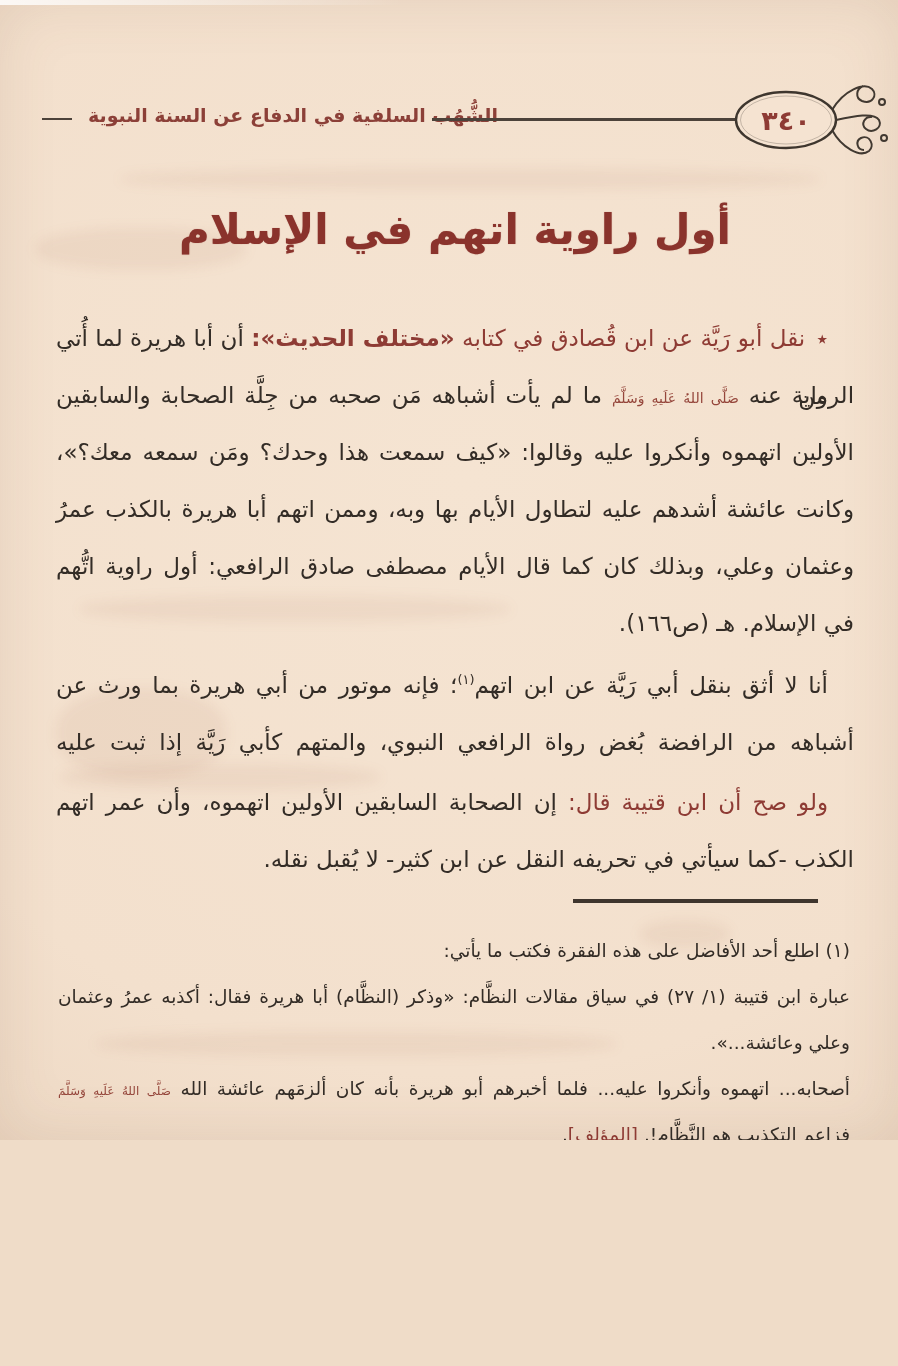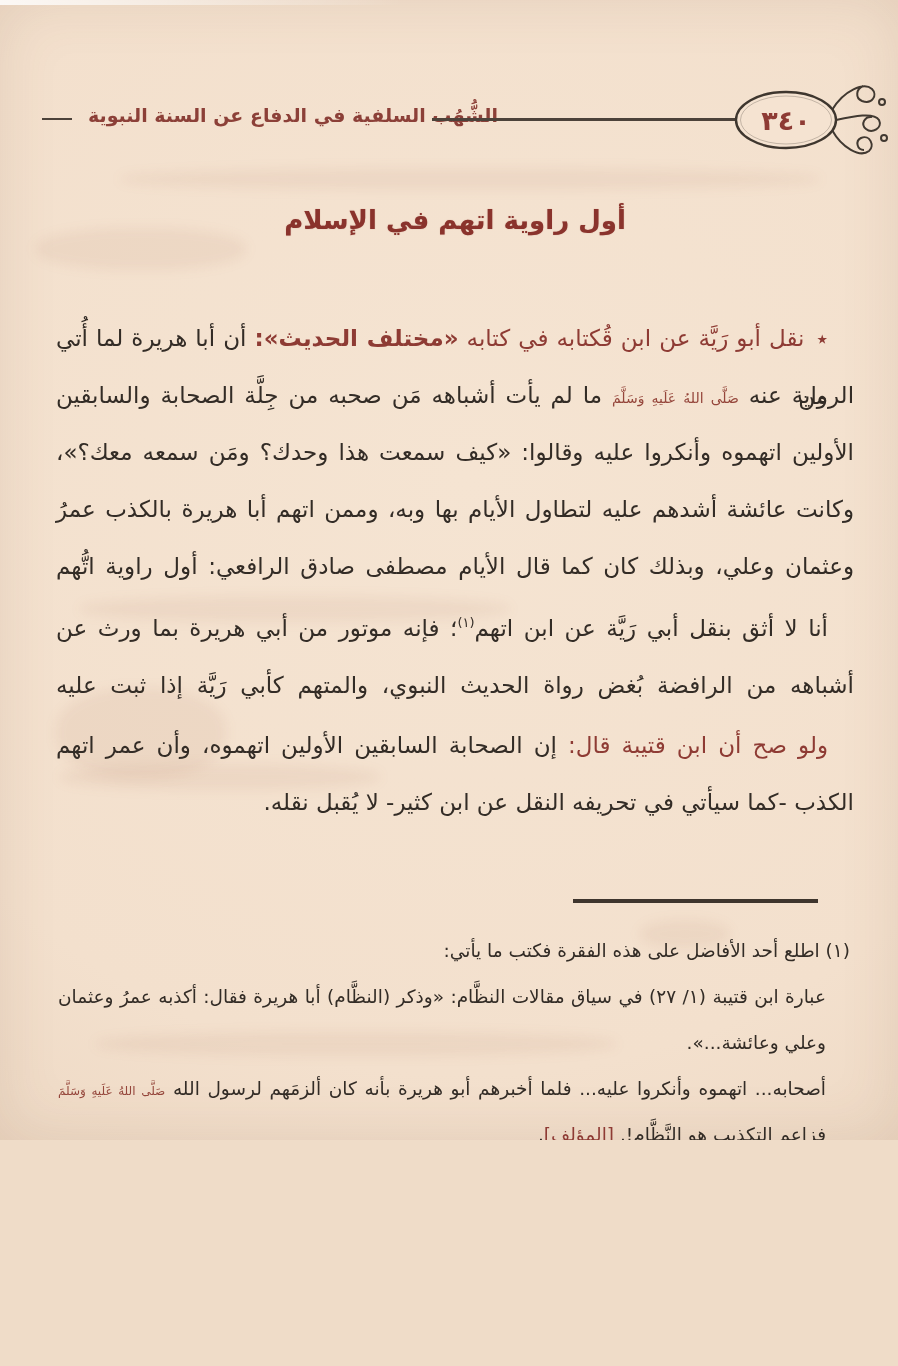--- a/index.html
+++ b/index.html
@@ -19,21 +19,21 @@
 
   
   .header{position:absolute;top:84px;left:0;right:0;height:90px;}
   .header-dash{position:absolute;top:34px;left:42px;width:30px;height:2px;background:#4c423a;}
   .header-title{position:absolute;top:20px;left:88px;font-size:19px;font-weight:bold;color:#8c4038;white-space:nowrap;}
   .header-rule{position:absolute;top:34px;left:432px;width:308px;height:2.5px;background:#4c423a;}
   .ornament{position:absolute;top:-14px;left:726px;}
 
   
   .section-title{position:absolute;top:205px;left:56px;width:798px;margin:0;
-    text-align:center;font-size:26px;font-weight:bold;color:#8a332c;
+    text-align:center;font-size:42px;font-weight:bold;color:#8a332c;
     text-shadow:0 0 1px rgba(138,51,44,.45);}
 
   
   .body{position:absolute;top:310px;right:44px;left:56px;font-size:23px;}
   .line{height:57px;line-height:57px;white-space:nowrap;
     text-align:justify;}
   .jl{white-space:normal;text-align:justify;text-align-last:justify;}
   .rl{white-space:normal;text-align:right;text-align-last:right;}
   .ind{padding-right:26px;}
   .gap5{margin-top:5px;}
@@ -41,21 +41,21 @@
   .red{color:#8e3b34;}
   .bold{font-weight:bold;}
   .star{font-size:21px;padding-left:4px;}
   .saw{font-size:14px;color:#95463b;letter-spacing:-.5px;}
   .fnref{font-size:13px;position:relative;top:-9px;letter-spacing:-1px;}
 
   
   .fnsep{position:absolute;top:899px;left:573px;width:245px;height:4px;background:#3e352d;}
   .footnotes{position:absolute;top:928px;right:48px;left:58px;font-size:18.5px;}
   .fline{height:46px;line-height:46px;}
-  .findent{margin-right:24px;}
+  .findent{margin-right:0;}
   .fsaw{font-size:12px;color:#95463b;letter-spacing:-.5px;}
 </style>
 </head>
 <body>
 
 <div class="page">
 
   <div class="scan-edge"></div>
 
   <div class="ghost" style="top:168px;left:120px;width:700px;height:22px;"></div>
@@ -85,53 +85,54 @@
       <text x="60" y="60" font-size="27" font-weight="bold" fill="#8e3b34" text-anchor="middle">٣٤٠</text>
     </svg>
   </div>
 
   <h1 class="section-title">أول راوية اتهم في الإسلام</h1>
 
   <div class="body">
 
     <div class="line jl ind">
       <span class="red star">٭</span>
-      <span class="red">نقل أبو رَيَّة عن ابن قُكتابه في كتابه</span>
+      <span class="red">نقل أبو رَيَّة عن ابن قُصادق في كتابه</span>
       <span class="red bold">«مختلف الحديث»:</span>
       <span>أن أبا هريرة لما أُتي من</span>
     </div>
     <div class="line jl">
       <span>الرواية عنه</span>
       <span class="saw">صَلَّى اللهُ عَلَيهِ وَسَلَّمَ</span>
       <span>ما لم يأت أشباهه مَن صحبه من جِلَّة الصحابة والسابقين</span>
     </div>
     <div class="line jl">الأولين اتهموه وأنكروا عليه وقالوا: «كيف سمعت هذا وحدك؟ ومَن سمعه معك؟»،</div>
     <div class="line jl">وكانت عائشة أشدهم عليه لتطاول الأيام بها وبه، وممن اتهم أبا هريرة بالكذب عمرُ</div>
     <div class="line jl">وعثمان وعلي، وبذلك كان كما قال الأيام مصطفى صادق الرافعي: أول راوية اتُّهم</div>
+    <div class="line rl">في الإسلام. هـ (ص١٦٦).</div>
 
     <div class="line jl ind gap5">
       <span>أنا لا أثق بنقل أبي رَيَّة عن ابن اتهم</span><span class="fnref">(١)</span><span>؛ فإنه موتور من أبي هريرة بما ورث عن</span>
     </div>
-    <div class="line jl">أشباهه من الرافضة بُغض رواة الحديث النبوي، والمتهم كأبي رَيَّة إذا ثبت عليه</div>
+    <div class="line jl">أشباهه من الرافضة بُغض رواة الرافعي النبوي، والمتهم كأبي رَيَّة إذا ثبت عليه</div>
     <div class="line jl ind gap3">
       <span class="red">ولو صح أن ابن قتيبة قال:</span>
       <span>إن الصحابة السابقين الأولين اتهموه، وأن عمر اتهم</span>
     </div>
 
     <div class="line rl">الكذب -كما سيأتي في تحريفه النقل عن ابن كثير- لا يُقبل نقله.</div>
   </div>
 
   <div class="fnsep"></div>
 
   <div class="footnotes">
     <div class="fline rl">(١) اطلع أحد الأفاضل على هذه الفقرة فكتب ما يأتي:</div>
     <div class="fline jl findent">عبارة ابن قتيبة (١/ ٢٧) في سياق مقالات النظَّام: «وذكر (النظَّام) أبا هريرة فقال: أكذبه عمرُ وعثمان</div>
     <div class="fline rl findent">وعلي وعائشة...».</div>
     <div class="fline jl findent">
-      <span>أصحابه... اتهموه وأنكروا عليه... فلما أخبرهم أبو هريرة بأنه كان ألزمَهم لرسول الله</span>
+      <span>أصحابه... اتهموه وأنكروا عليه... فلما أخبرهم أبو هريرة بأنه كان ألزمَهم عائشة الله</span>
       <span class="fsaw">صَلَّى اللهُ عَلَيهِ وَسَلَّمَ</span>
     </div>
     <div class="fline rl findent">
       <span>فزاعم التكذيب هو النَّظَّام!.</span>
       <span class="red">[المؤلف]</span><span>.</span>
     </div>
   </div>
 
 </div>
 

